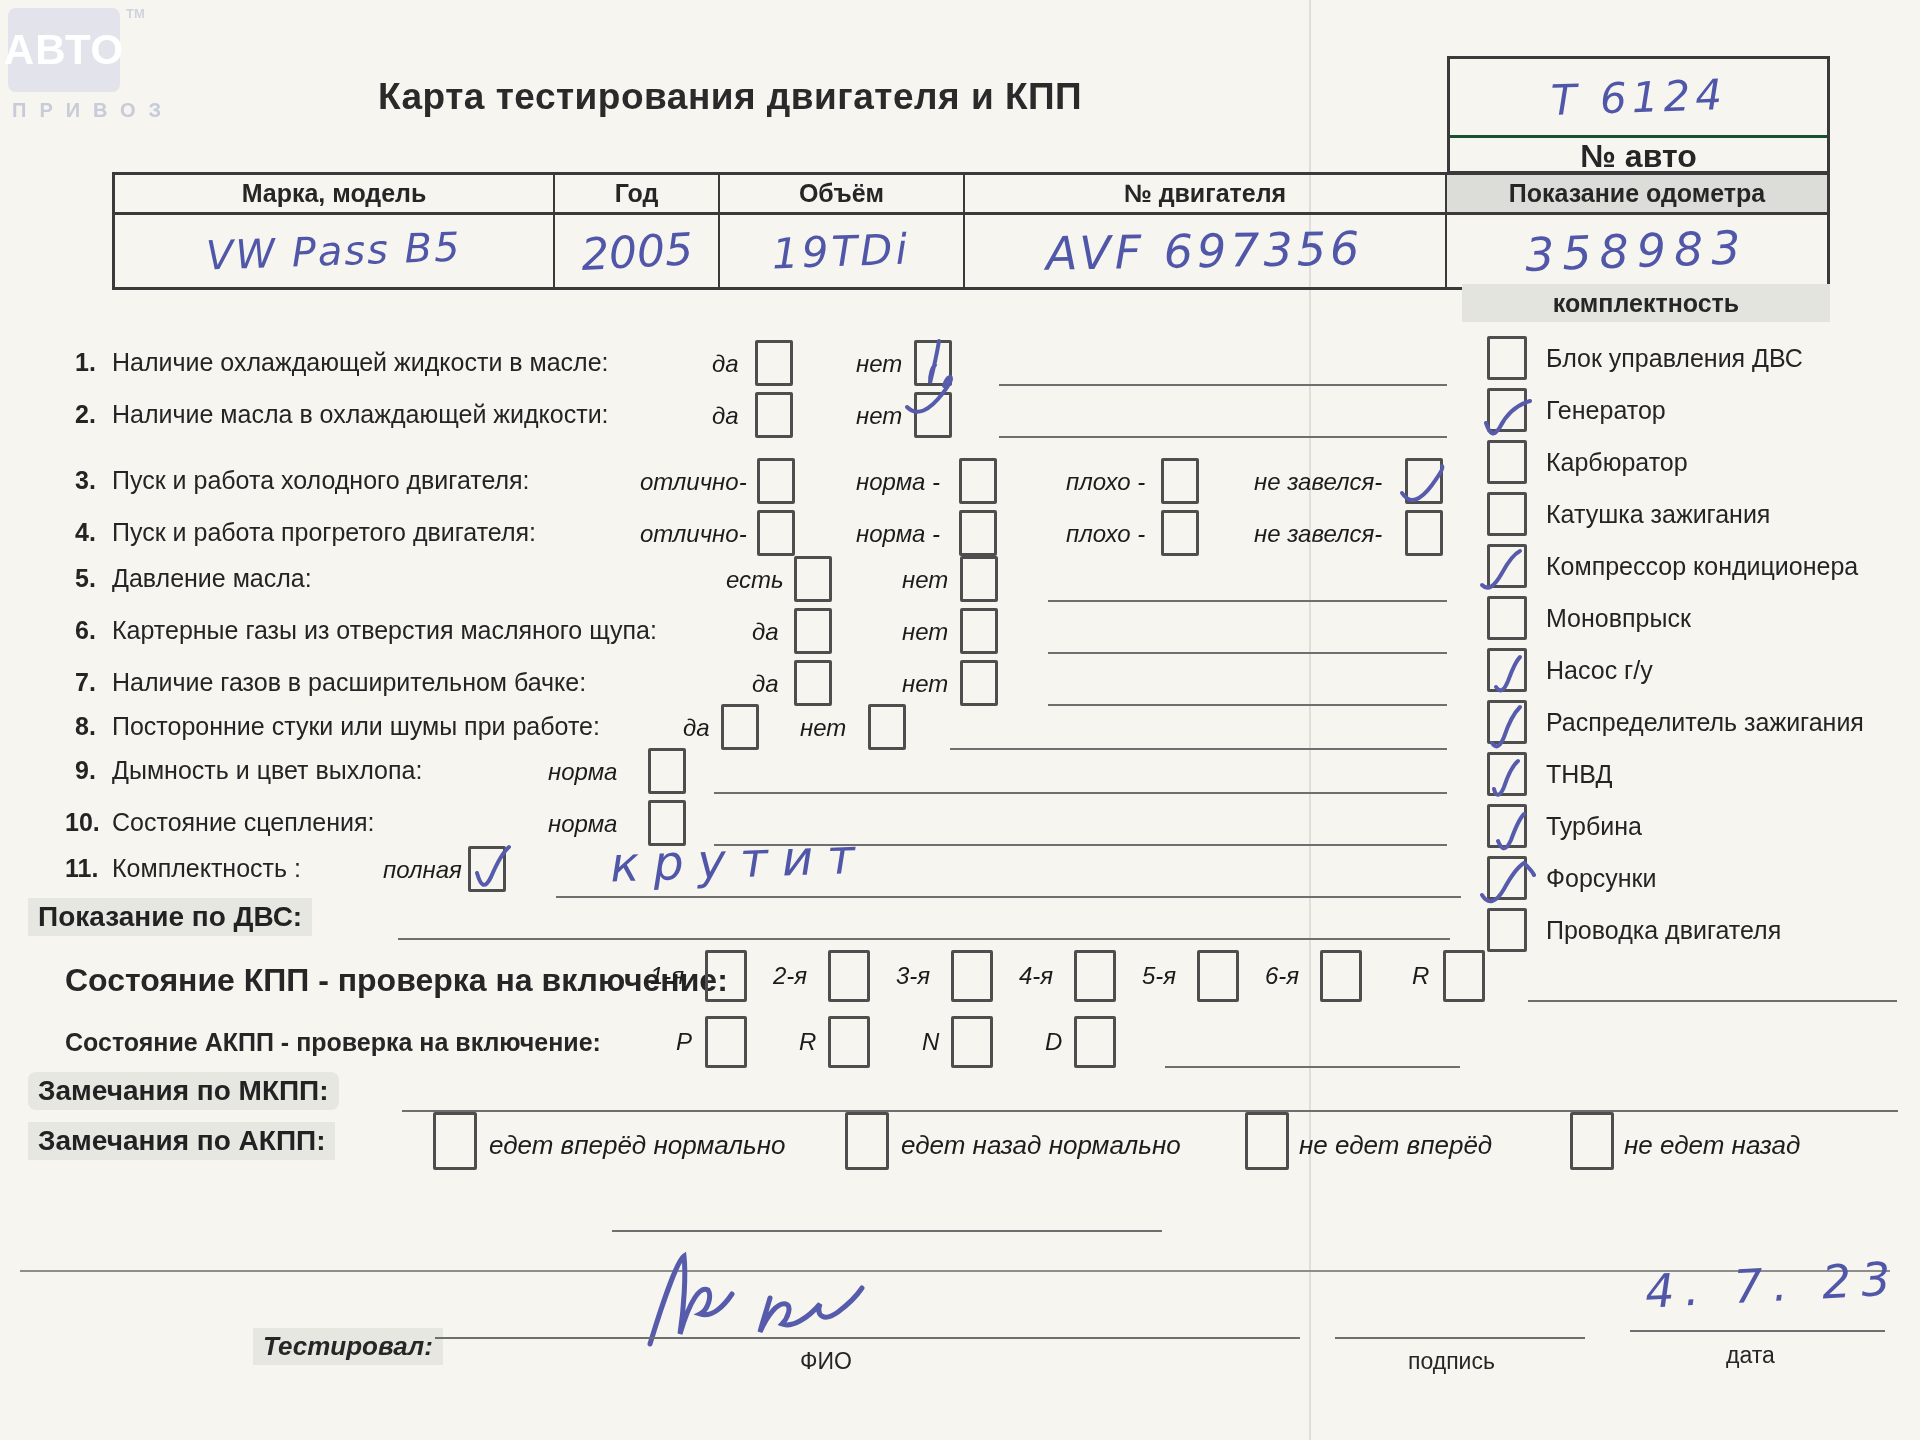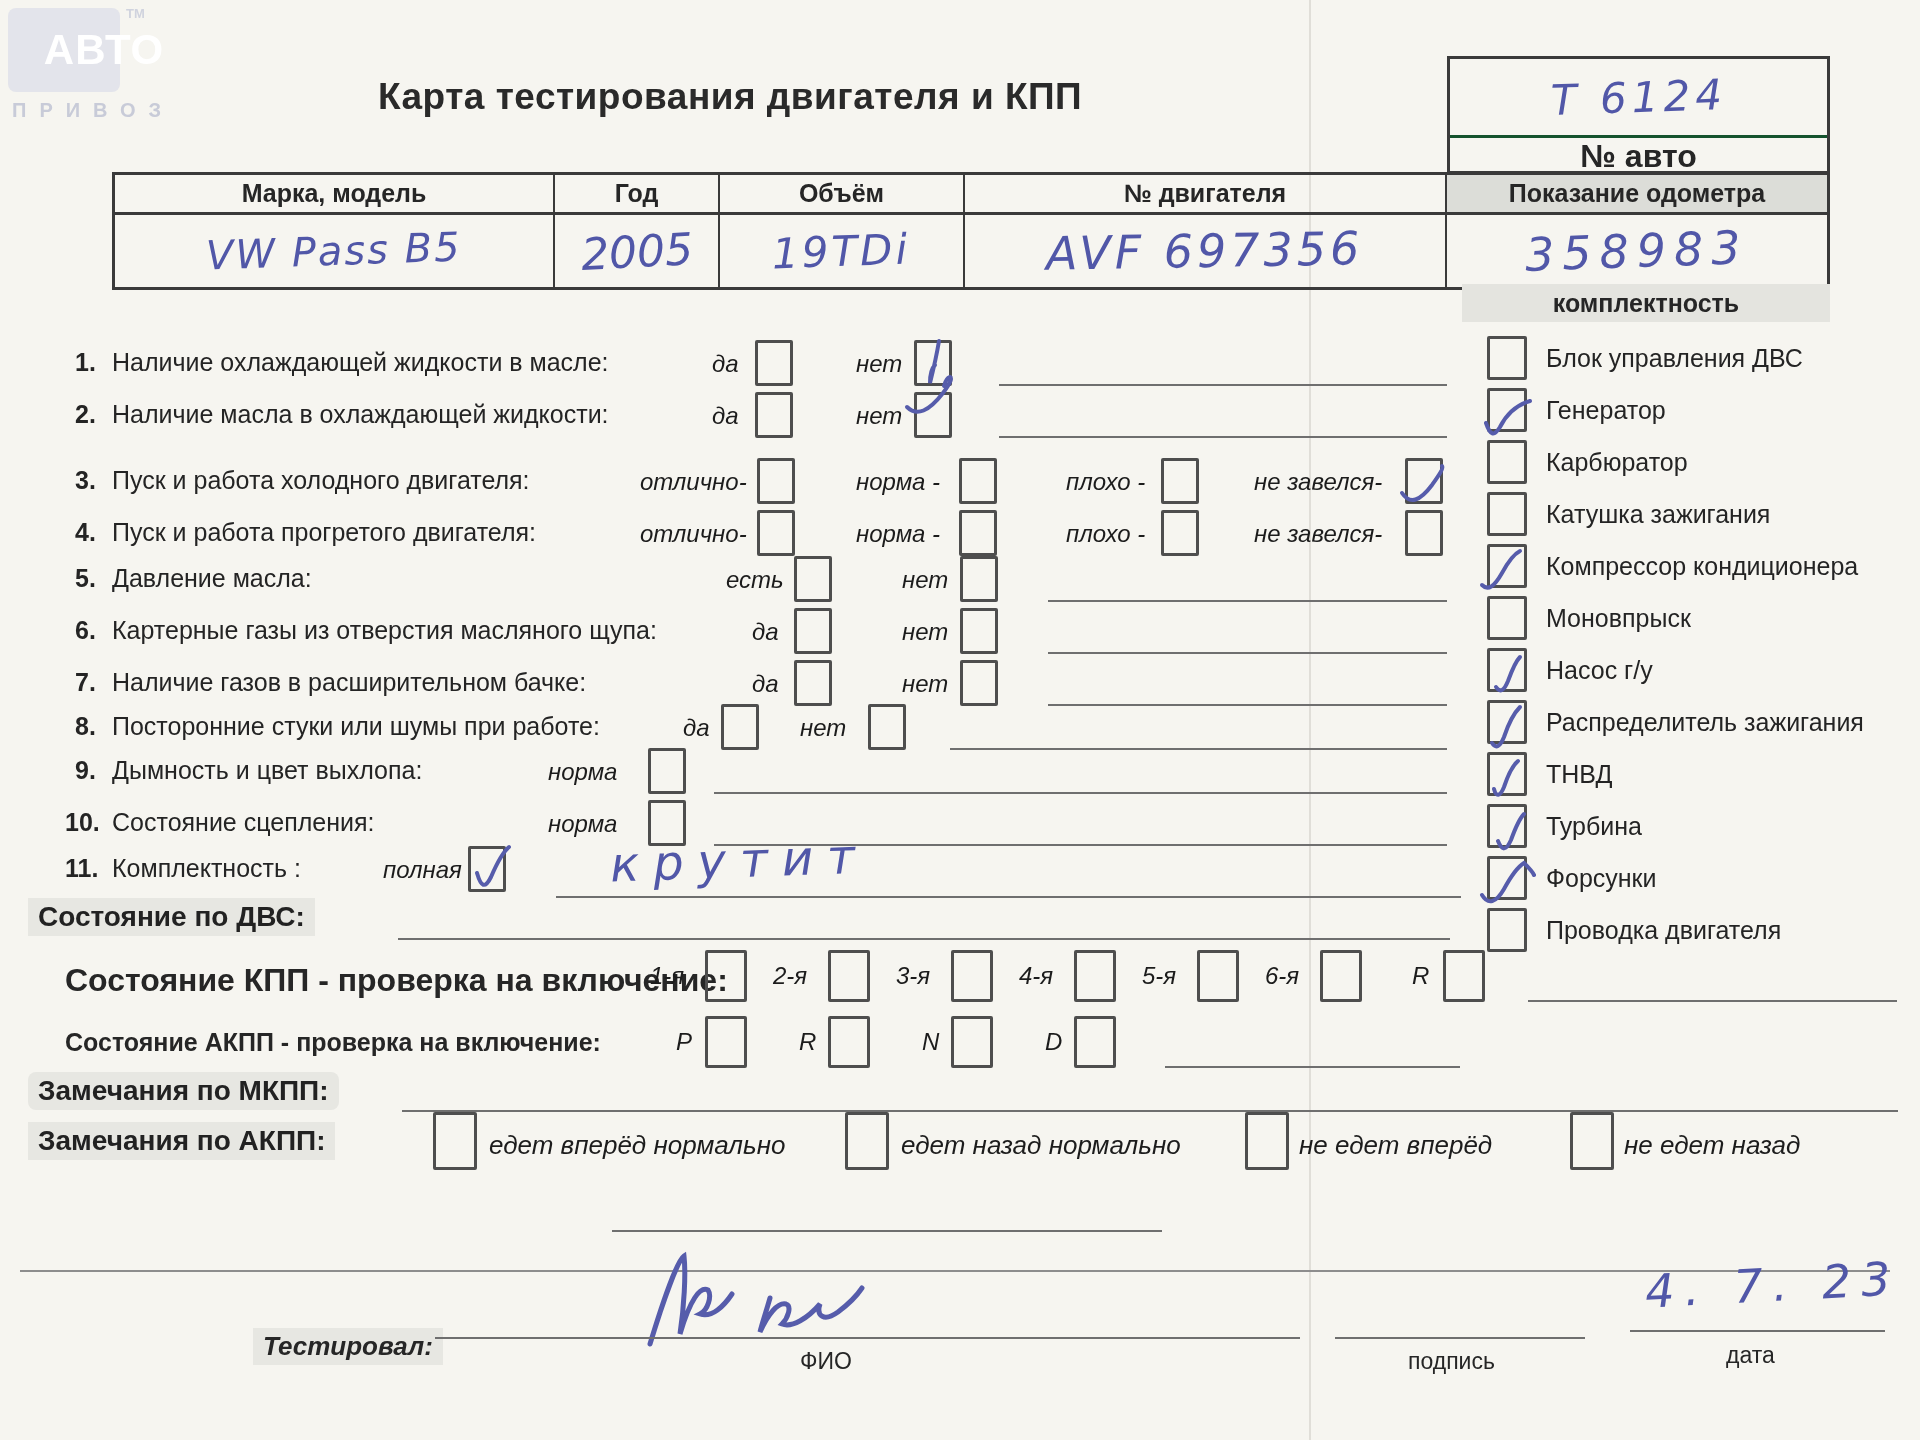--- a/index.html
+++ b/index.html
@@ -31,21 +31,21 @@
 </style>
 </head>
 <body>
 
 <div class="page">
 
   <div class="fold"></div>
 
   <div class="abs" style="left:8px;top:8px;width:220px;">
     <div style="position:relative;width:112px;height:84px;background:#e3e4eb;border-radius:8px;">
-      <span class="abs" style="left:0;top:0;width:112px;height:84px;display:flex;align-items:center;justify-content:center;color:#ffffff;font-weight:bold;font-size:42px;letter-spacing:1px;padding-left:40px;">АВТО</span>
+      <span class="abs" style="left:0;top:0;width:112px;height:84px;display:flex;align-items:center;justify-content:center;color:#ffffff;font-weight:bold;font-size:42px;letter-spacing:1px;">АВТО</span>
     </div>
     <span class="abs" style="left:118px;top:-2px;color:#d0d3de;font-size:13px;font-weight:bold;">ТМ</span>
     <div style="margin-top:7px;margin-left:4px;color:#c8cbd8;font-weight:bold;font-size:20px;letter-spacing:13px;">ПРИВОЗ</div>
   </div>
 
   <div class="abs" style="left:378px;top:76px;font-size:37px;font-weight:bold;color:#2a2a2a;letter-spacing:.5px;">Карта тестирования двигателя и КПП</div>
 
   <div class="navto">
     <div class="top">
       <span class="hw" style="font-size:42px;letter-spacing:5px;transform:rotate(-2deg);">Т 6124</span>
@@ -280,21 +280,21 @@
       <span class="cb" style="left:468px;top:0;">
         <svg width="44" height="52" viewBox="0 0 44 52" style="left:-2px;top:-8px;">
             <path class="tick" d="M8 32 C12 46 16 48 22 36 C28 22 34 11 40 6"></path>
           </svg>
       </span>
       <span class="abs hw" style="left:610px;top:-14px;font-size:48px;letter-spacing:14px;transform:rotate(-2deg);">крутит</span>
       <span class="line" style="left:556px;top:50px;width:905px;"></span>
     </div>
   </div>
 
-  <div class="abs sec shade" style="left:28px;top:898px;">Состояние по ДВС:</div>
+  <div class="abs sec shade" style="left:28px;top:898px;">Показание по ДВС:</div>
   <span class="line" style="left:398px;top:938px;width:1052px;"></span>
 
   <div class="abs" style="left:0;top:950px;">
     <span class="abs" style="left:65px;top:12px;font-weight:bold;font-size:32px;white-space:nowrap;">Состояние КПП - проверка на включение:</span>
     <span class="abs opt" style="left:650px;top:12px;">1-я</span>
     <span class="cb cbw" style="left:705px;top:0;"></span>
     <span class="abs opt" style="left:773px;top:12px;">2-я</span>
     <span class="cb cbw" style="left:828px;top:0;"></span>
     <span class="abs opt" style="left:896px;top:12px;">3-я</span>
     <span class="cb cbw" style="left:951px;top:0;"></span>

